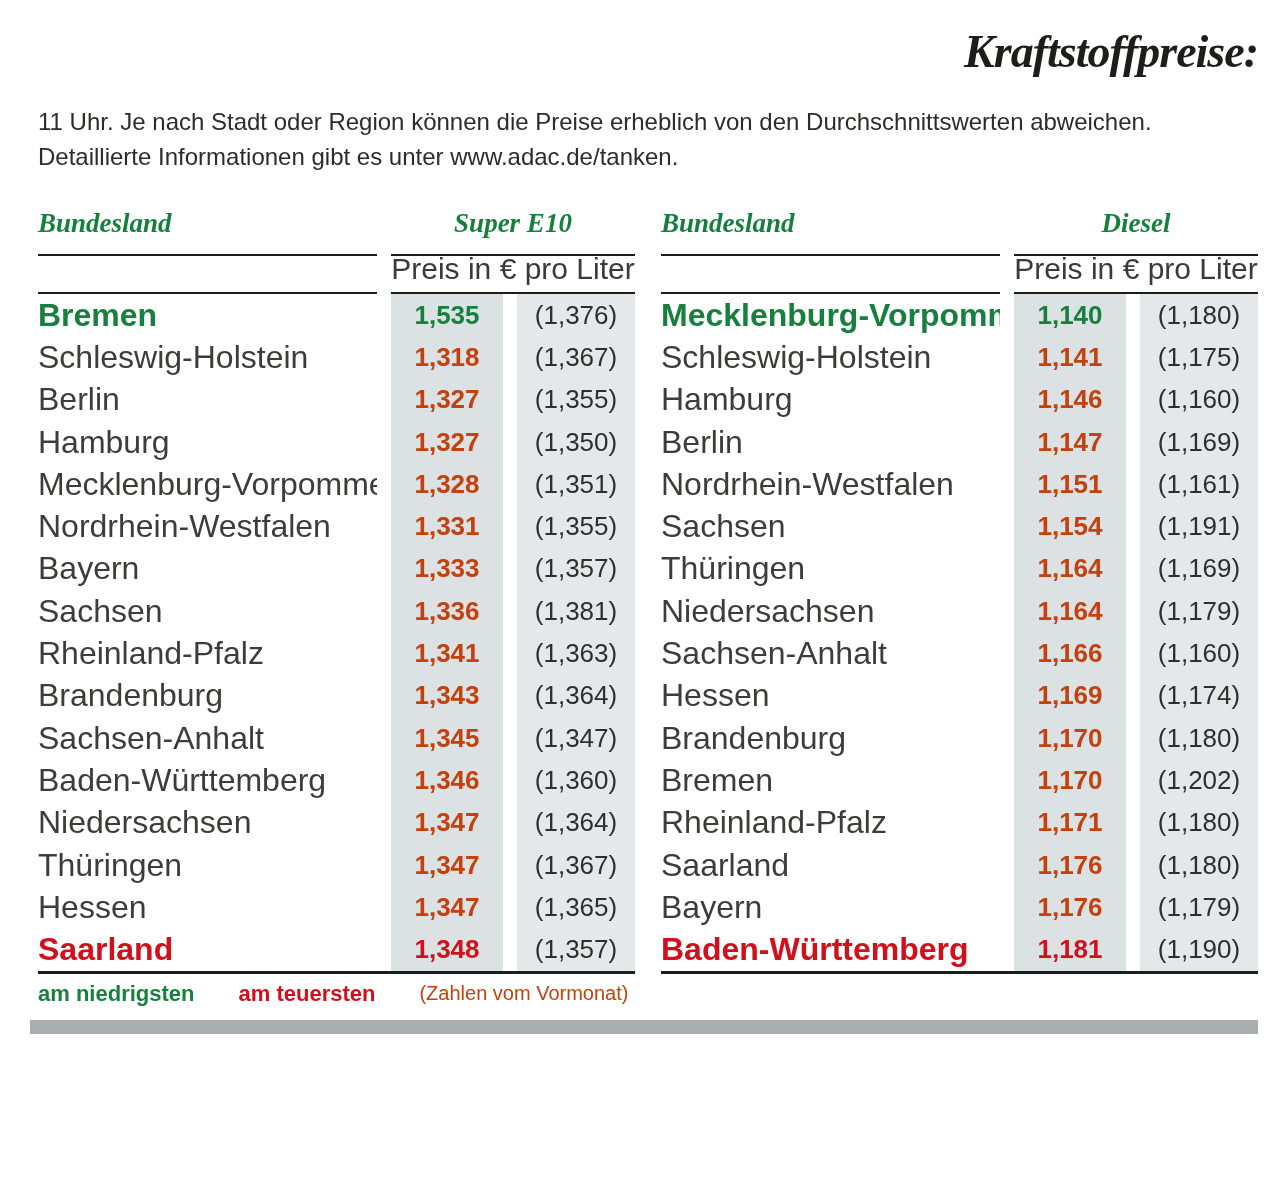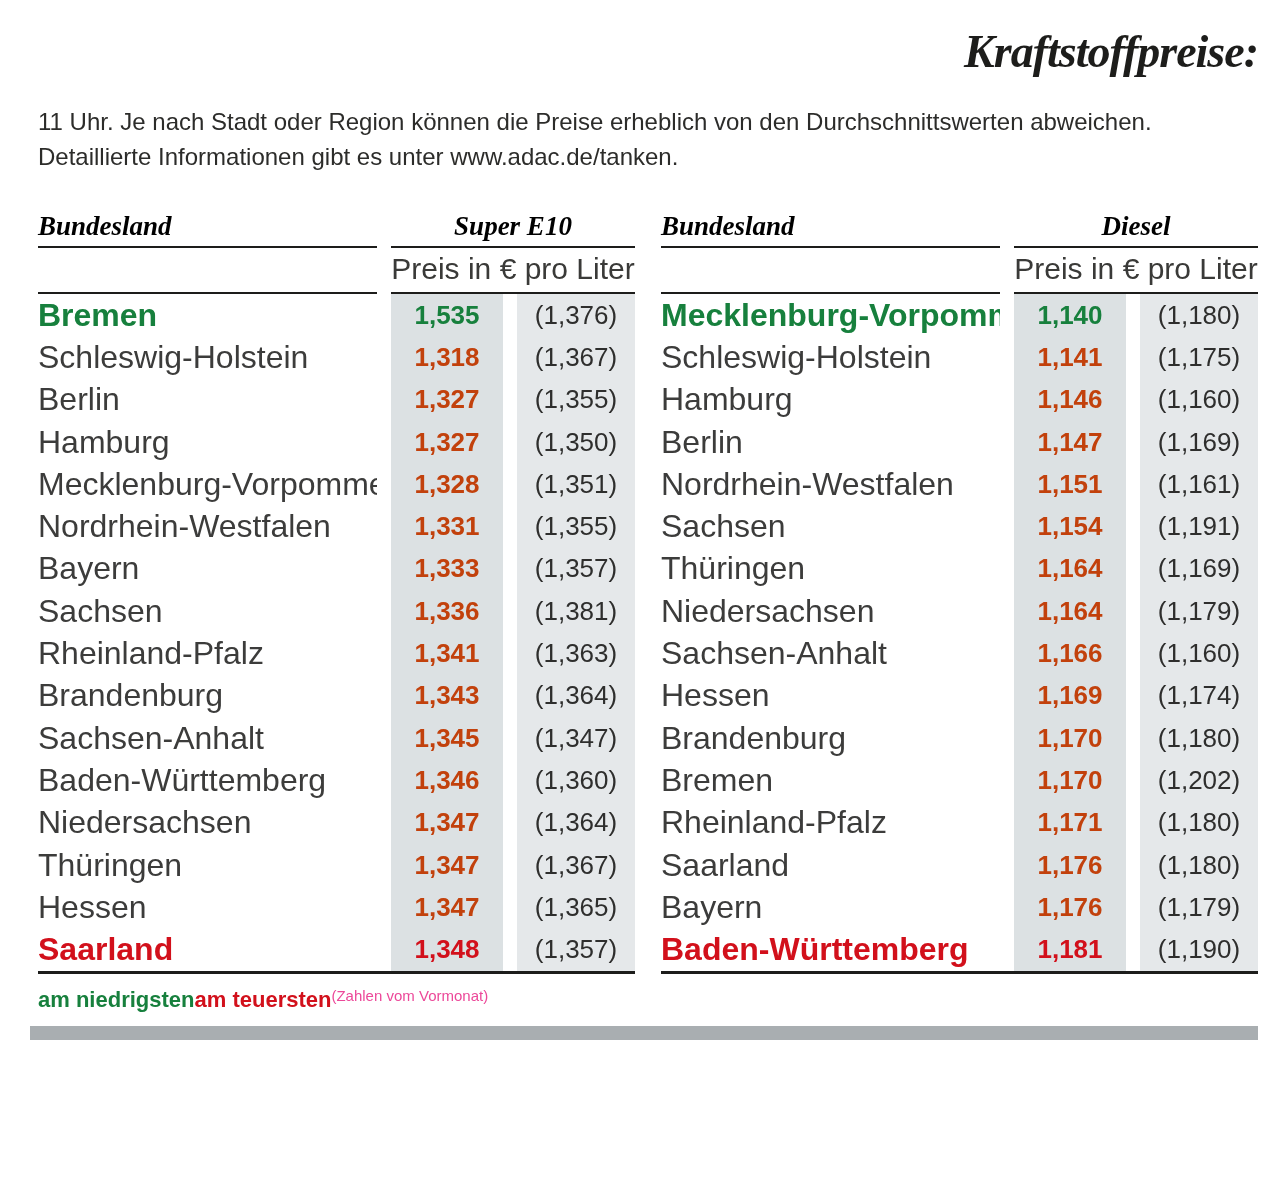--- a/index.html
+++ b/index.html
@@ -43,23 +43,23 @@
     grid-template-columns: 1fr 244px;
     column-gap: 14px;
     align-items: end;
     height: 40px;
   }
   .th-state, .th-fuel {
     font-family: "Liberation Serif", serif;
     font-style: italic;
     font-weight: 700;
     font-size: 27px;
-    color: #000000;
+    color: #15803d;
     border-bottom: 2px solid #1d1d1b;
-    padding-bottom: 4px;
+    padding-bottom: 15px;
   }
   .th-fuel { text-align: center; }
 
   .subhead {
     display: grid;
     grid-template-columns: 1fr 244px;
     column-gap: 14px;
     align-items: end;
     height: 46px;
   }
@@ -94,28 +94,29 @@
     font-size: 26px;
   }
   .cell-price { background: var(--price-col-bg); font-weight: 700; color: #c2410c; }
   .cell-prev  { background: var(--prev-col-bg); color: #2e2e2d; }
 
   .hl-low  .cell-state, .hl-low  .cell-price { color: var(--green); font-weight: 700; }
   .hl-high .cell-state, .hl-high .cell-price { color: var(--red);   font-weight: 700; }
 
   
   .legend {
-    margin-top: 13px;
+    margin-top: 7px;
     display: flex;
-    align-items: flex-start;
+    align-items: center;
+    gap: 44px;
     font-size: 22px;
   }
   .legend-low  { color: var(--green); font-weight: 700; }
   .legend-high { color: var(--red);   font-weight: 700; }
-  .legend-note { color: #ec4899; font-size: 15px; }
+  .legend-note { color: #c2410c; font-size: 20px; }
 
   
   .bottom-bar {
     margin-top: 13px;
     margin-left: -8px;
     width: calc(100% + 8px);
     height: 14px;
     background: var(--bar);
   }
 </style>

